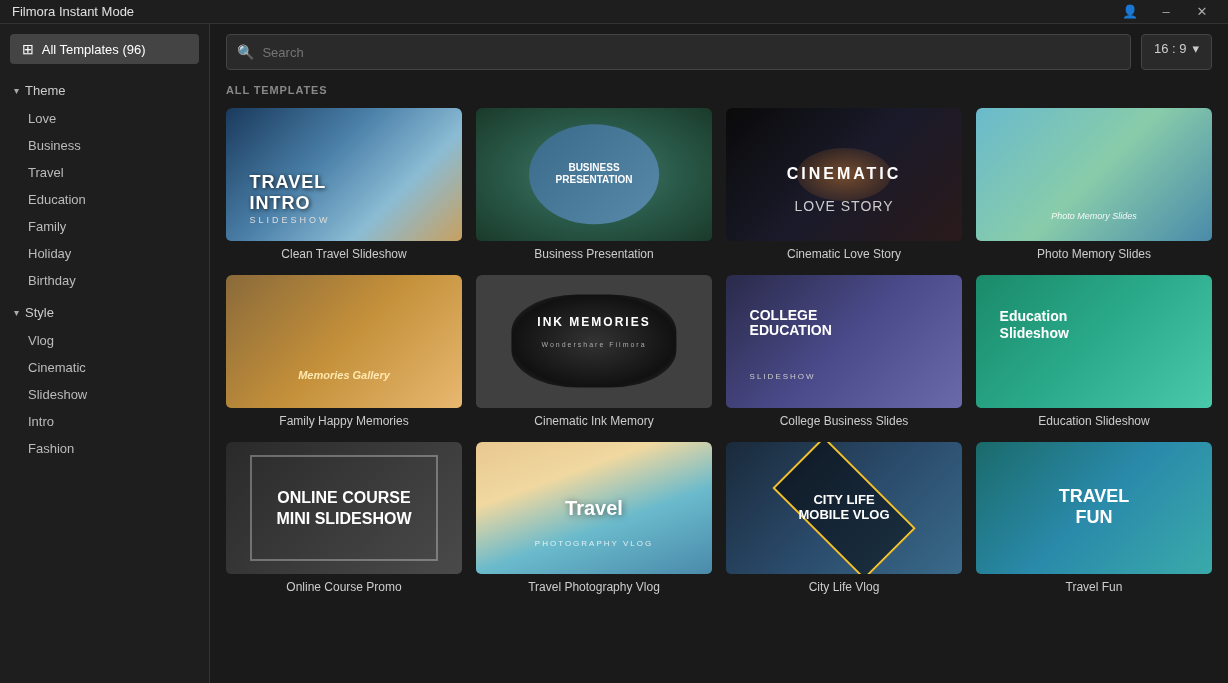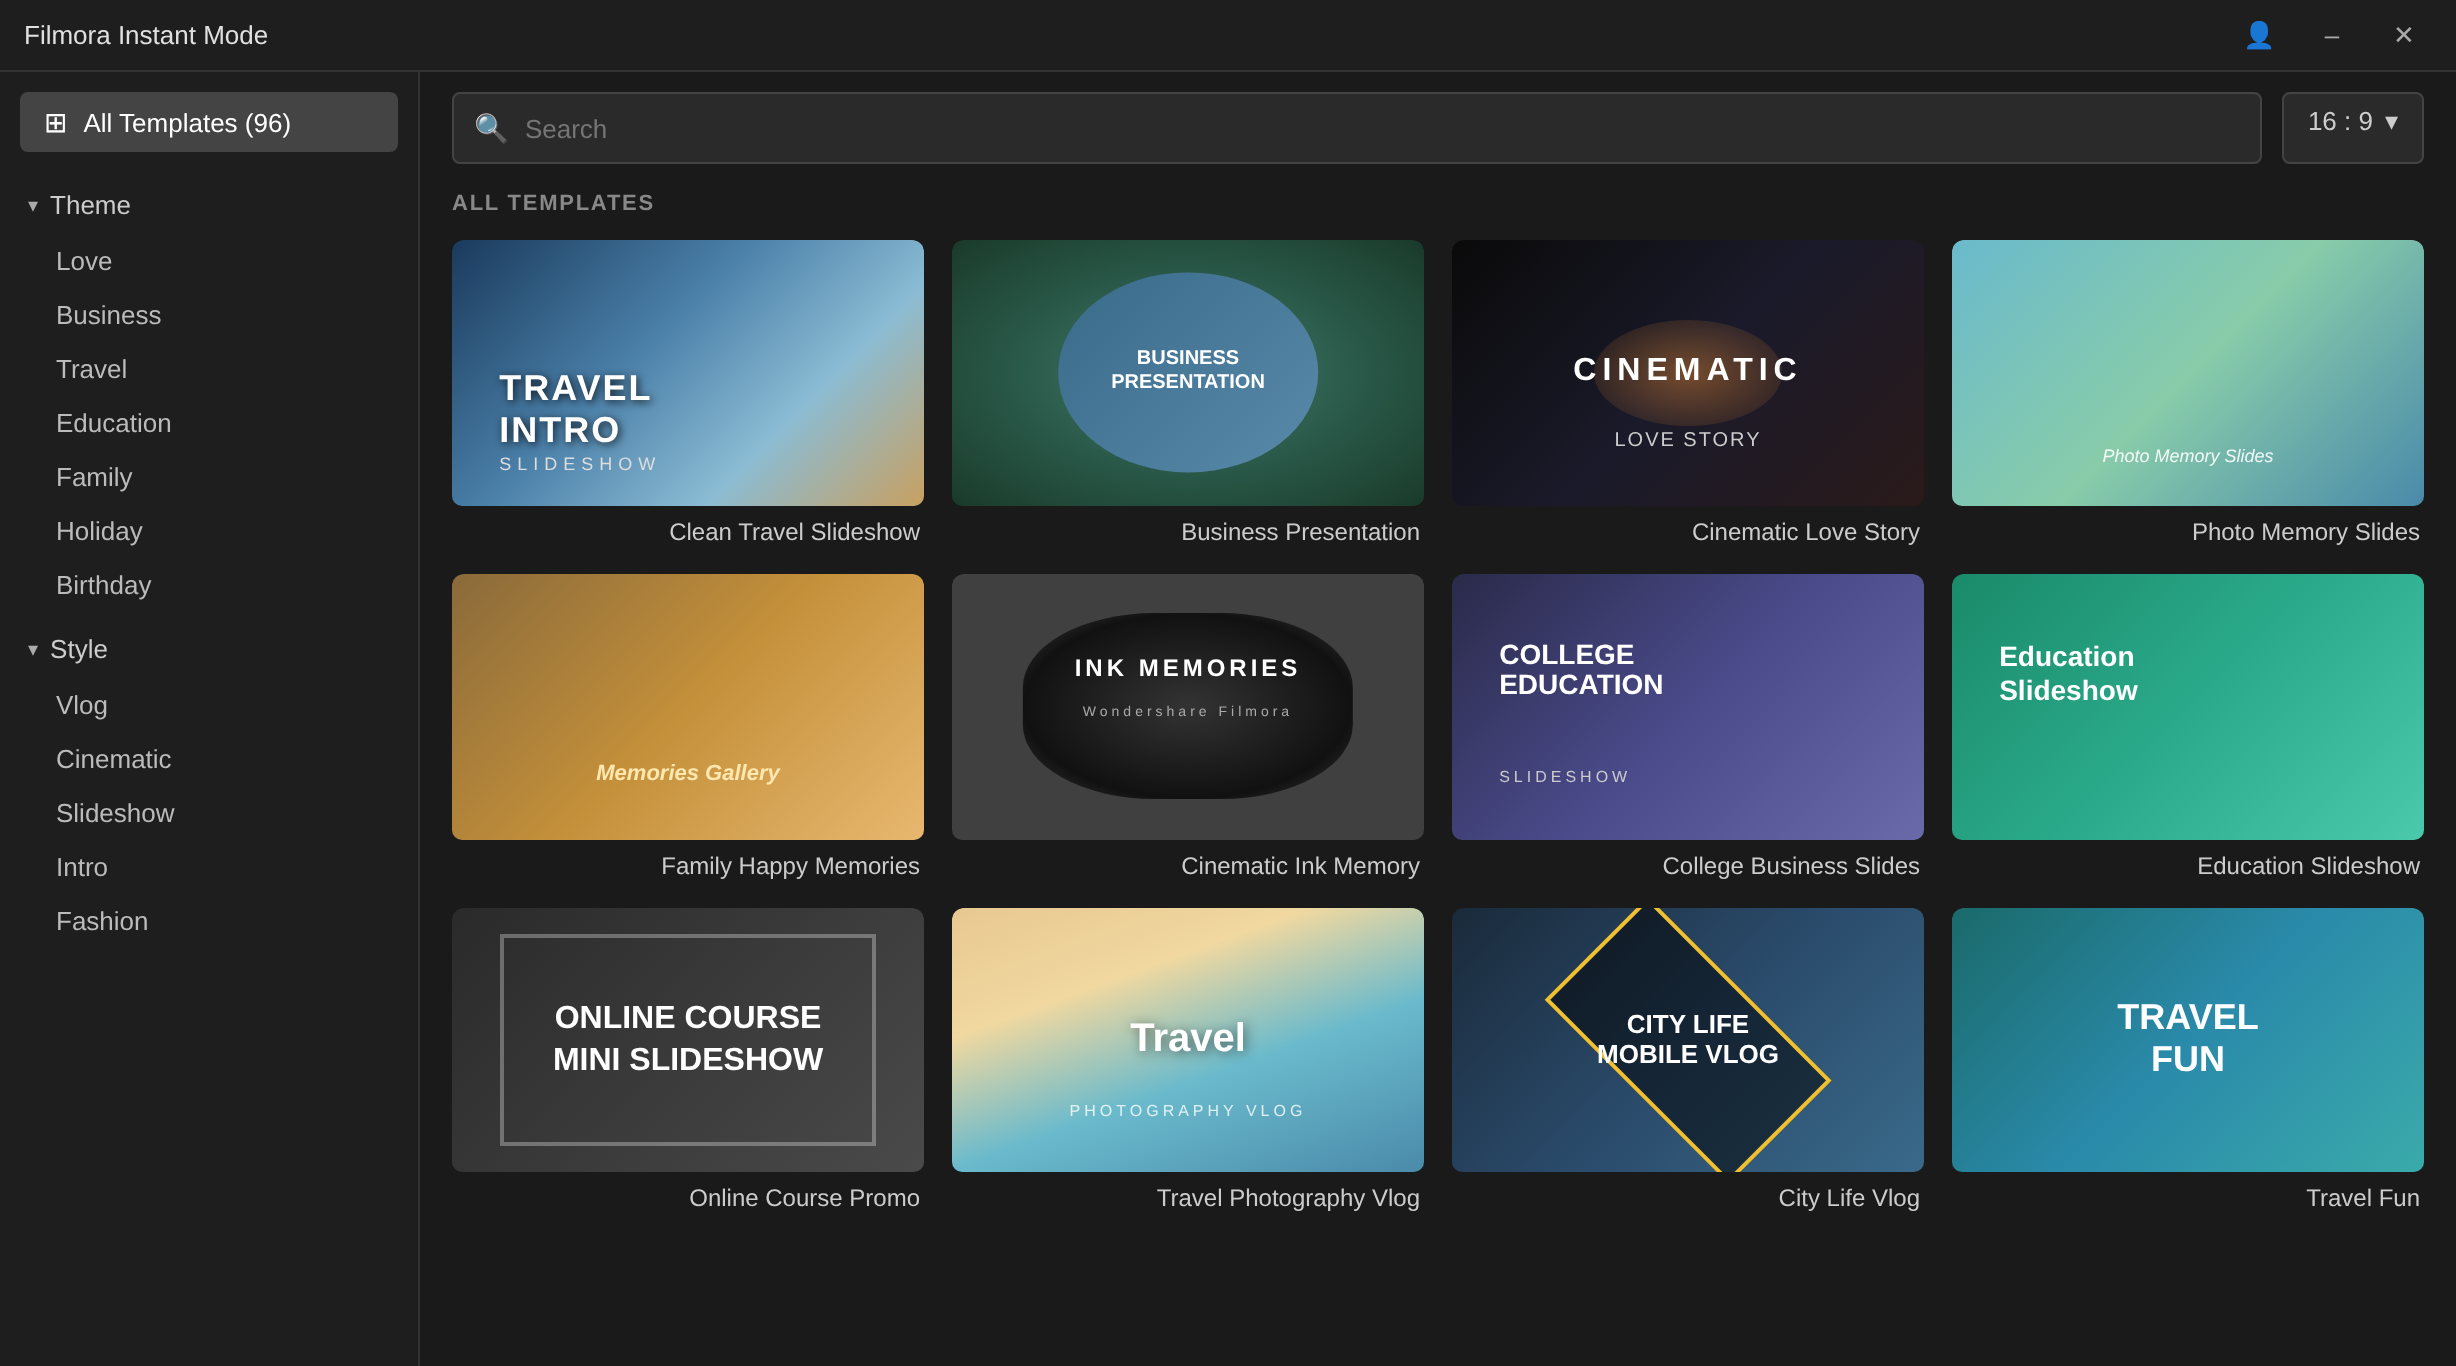--- a/index.html
+++ b/index.html
@@ -10,21 +10,21 @@
       width: 1228px;
       height: 683px;
       overflow: hidden;
       display: flex;
       flex-direction: column;
     }
 
     
     .titlebar {
       background: #1e1e1e;
-      height: 36px;
+      height: 24px;
       display: flex;
       align-items: center;
       padding: 0 12px;
       border-bottom: 1px solid #333;
       flex-shrink: 0;
     }
     .titlebar-title {
       font-size: 13px;
       color: #e0e0e0;
       font-weight: 500;
@@ -192,21 +192,21 @@
       background: #2a2a2a;
       display: flex;
       align-items: center;
       justify-content: center;
       margin-bottom: 6px;
     }
 
     .template-name {
       font-size: 12px;
       color: #ccc;
-      text-align: right;
+      text-align: center;
       padding: 0 2px;
     }
 
     
     .thumb-travel {
       background: linear-gradient(135deg, #1a3a5c 0%, #4a7fa8 40%, #8bbcd4 70%, #c8a060 100%);
     }
     .thumb-travel .overlay-text {
       position: absolute;
       bottom: 20%;
@@ -265,21 +265,21 @@
       font-weight: 900;
       color: #fff;
       letter-spacing: 3px;
       text-align: center;
     }
     .thumb-cinematic .overlay-sub {
       position: absolute;
       bottom: 20%;
       left: 50%;
       transform: translateX(-50%);
-      font-size: 10px;
+      font-size: 14px;
       color: #ccc;
       letter-spacing: 1px;
     }
     .thumb-cinematic .glow {
       position: absolute;
       top: 30%; left: 30%;
       width: 40%; height: 40%;
       border-radius: 50%;
       background: radial-gradient(ellipse, rgba(255,150,50,0.4), transparent);
     }

